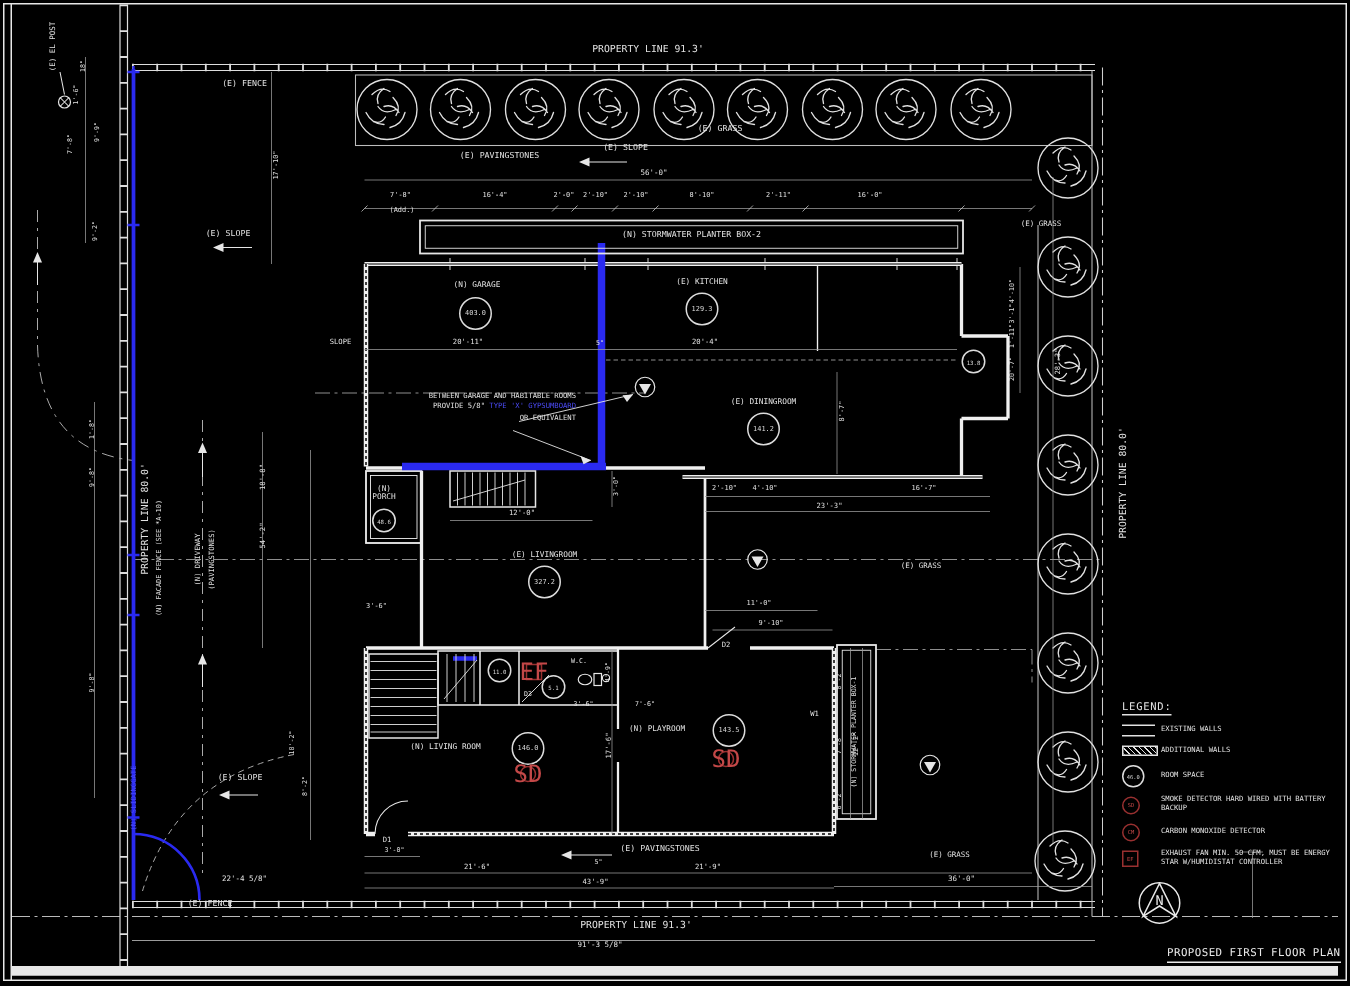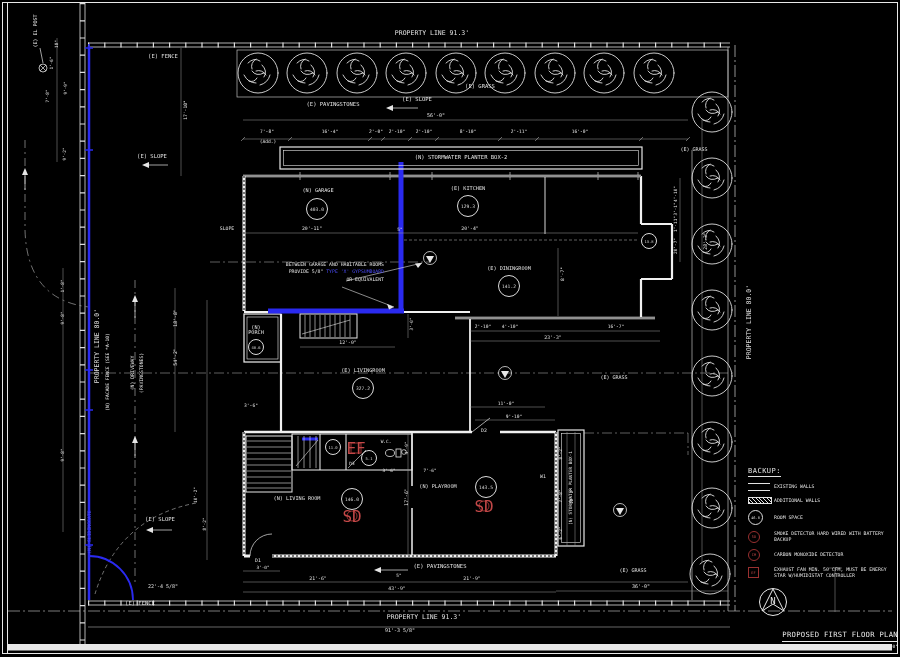--- a/index.html
+++ b/index.html
@@ -28,21 +28,21 @@
   .leg-lb{font-size:4.8px;line-height:1.25;width:116px;}
   .sym-exist{width:22px;height:6px;border-top:1.4px solid #e2e2e2;border-bottom:1.4px solid #e2e2e2;}
   .sym-add{width:22px;height:5px;border:0.8px solid #e2e2e2;
            background:repeating-linear-gradient(45deg,#e2e2e2 0 0.8px,transparent 0.8px 2.6px);}
   .sym-room{width:13px;height:13px;border:0.9px solid #dcdcdc;border-radius:50%;
             display:flex;align-items:center;justify-content:center;font-size:3.6px;color:#dcdcdc;}
   .sym-sd,.sym-cm{width:10px;height:10px;border:1px solid #993030;border-radius:50%;
             display:flex;align-items:center;justify-content:center;font-size:3.6px;color:#c34848;}
   .sym-ef{width:9px;height:9px;border:1px solid #993030;
             display:flex;align-items:center;justify-content:center;font-size:3.6px;color:#c34848;}
-  #title-block{position:absolute;left:778px;top:622px;width:120px;text-align:right;color:#e9e9e9;}
+  #title-block{position:absolute;left:778px;top:622px;width:120px;text-align:left;color:#e9e9e9;}
   #title-block .t{font-size:7.2px;border-bottom:0.9px solid #e9e9e9;padding-bottom:1.5px;
                   display:inline-block;letter-spacing:0.3px;}
   #title-block .s{font-size:4.5px;margin-top:2px;}
   #north-n{position:absolute;left:773px;top:601px;transform:translate(-50%,-50%);
            color:#e9e9e9;font-size:9px;z-index:3;}
 </style>
 </head>
 <body>
 
 <div id="plan">
@@ -240,21 +240,21 @@
 
 <div id="overlay">
 
   <div id="note">
     <div>BETWEEN GARAGE AND HABITABLE ROOMS</div>
     <div><span>PROVIDE 5/8" </span><span class="lbl-inline hl" style="color:#4a4af5">TYPE 'X' GYPSUMBOARD</span></div>
     <div>OR EQUIVALENT</div>
   </div>
 
   <div id="legend">
-    <div class="hd">BACKUP:</div>
+    <div class="hd">LEGEND:</div>
     <div class="leg-row">
       <div class="leg-sym">
             <div class="sym-exist"></div>
           </div>
       <div class="leg-lb">EXISTING WALLS</div>
     </div>
     <div class="leg-row">
       <div class="leg-sym">
             <div class="sym-add"></div>
           </div>

